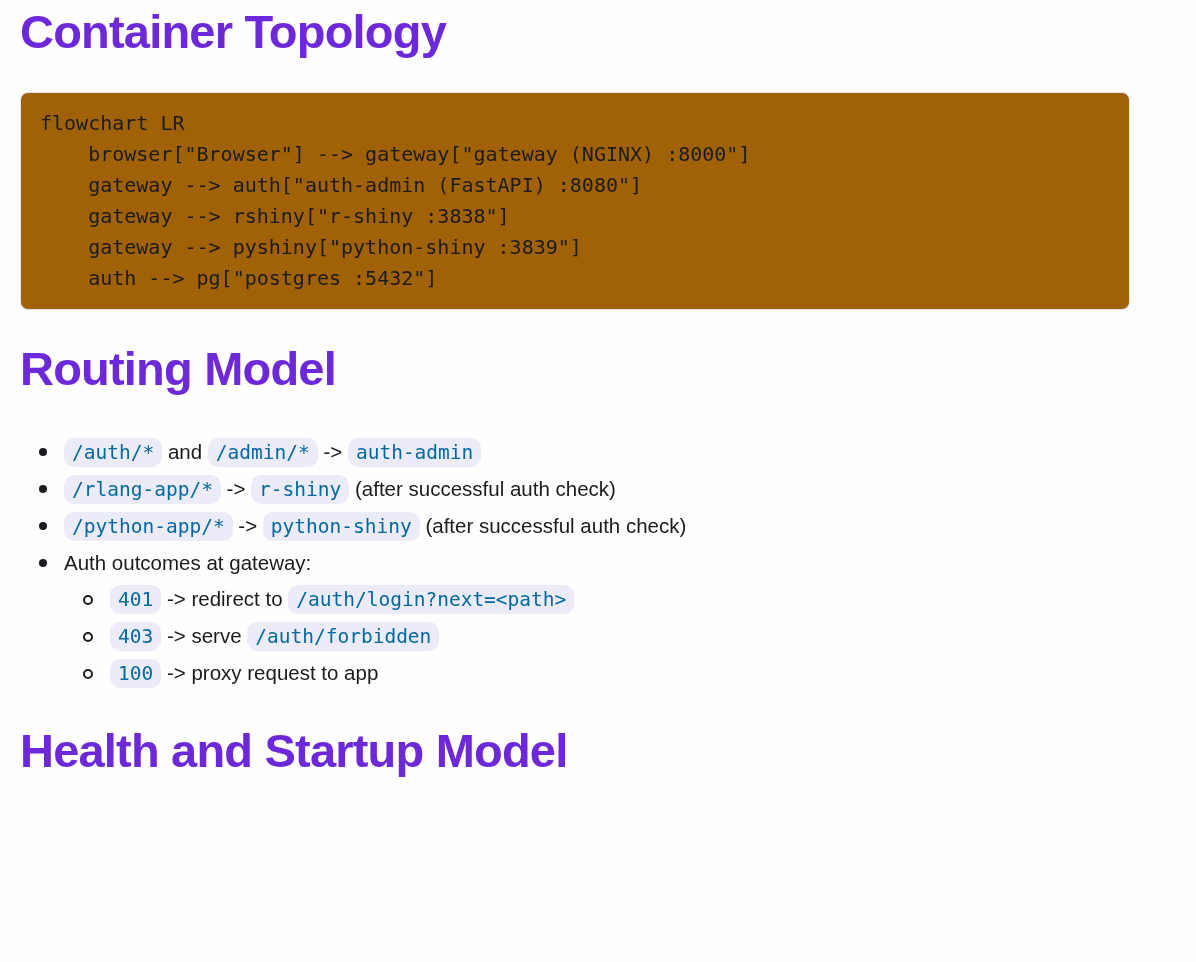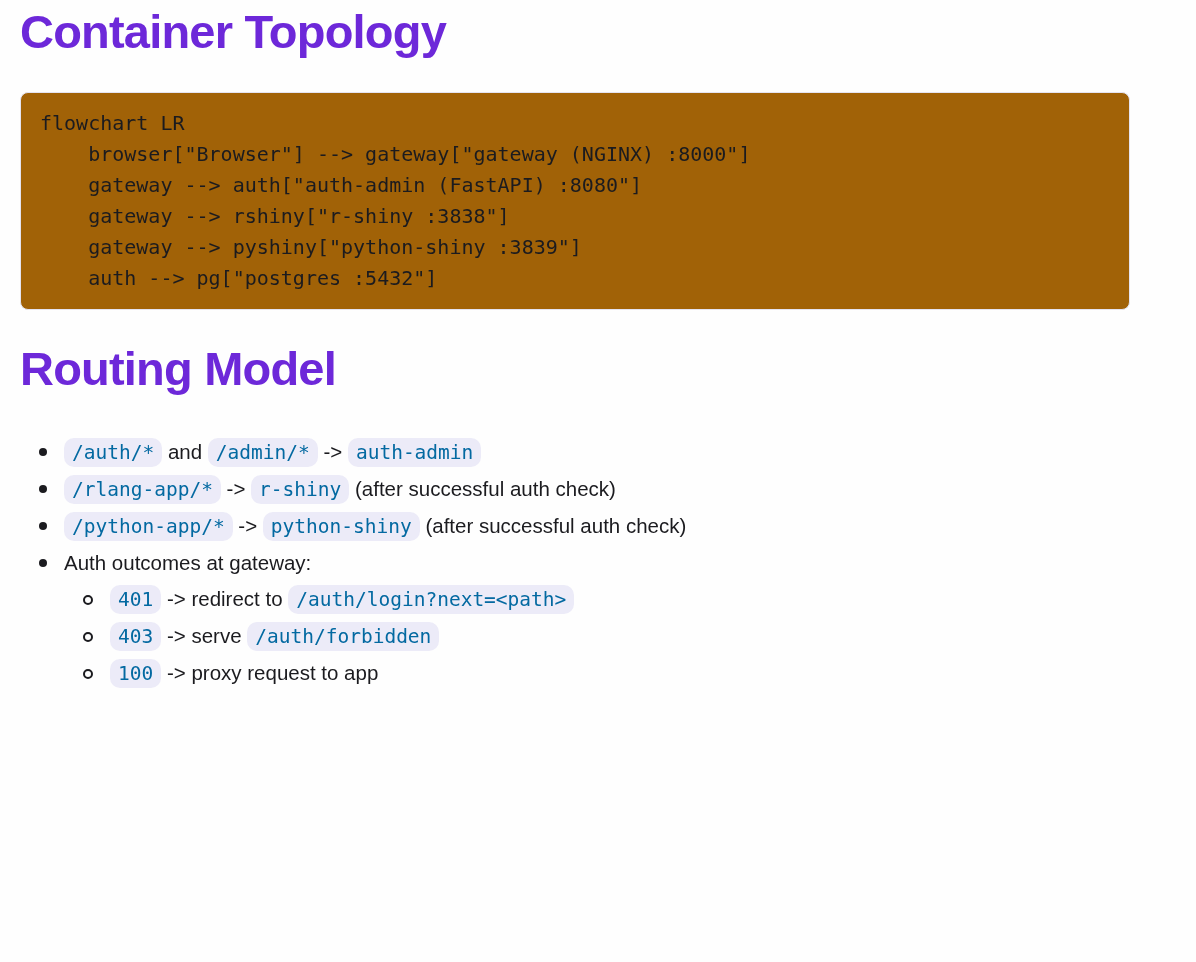--- a/index.html
+++ b/index.html
@@ -106,17 +106,18 @@
         <li><code class="inline-code">/python-app/*</code><span> -&gt; </span><code class="inline-code">python-shiny</code><span> (after successful auth check)</span></li>
         <li><span>Auth outcomes at gateway:</span><ul class="sub-list">
             <li><code class="inline-code">401</code><span> -&gt; redirect to </span><code class="inline-code">/auth/login?next=&lt;path&gt;</code></li>
             <li><code class="inline-code">403</code><span> -&gt; serve </span><code class="inline-code">/auth/forbidden</code></li>
             <li><code class="inline-code">100</code><span> -&gt; proxy request to app</span></li>
           </ul></li>
       </ul>
   </section>
 
   <section>
+    <h1 class="heading-spaced">Health and Startup Model</h1>
     <ul class="bullet-list">
       </ul>
   </section>
 
 </div>
 
 </body></html>

